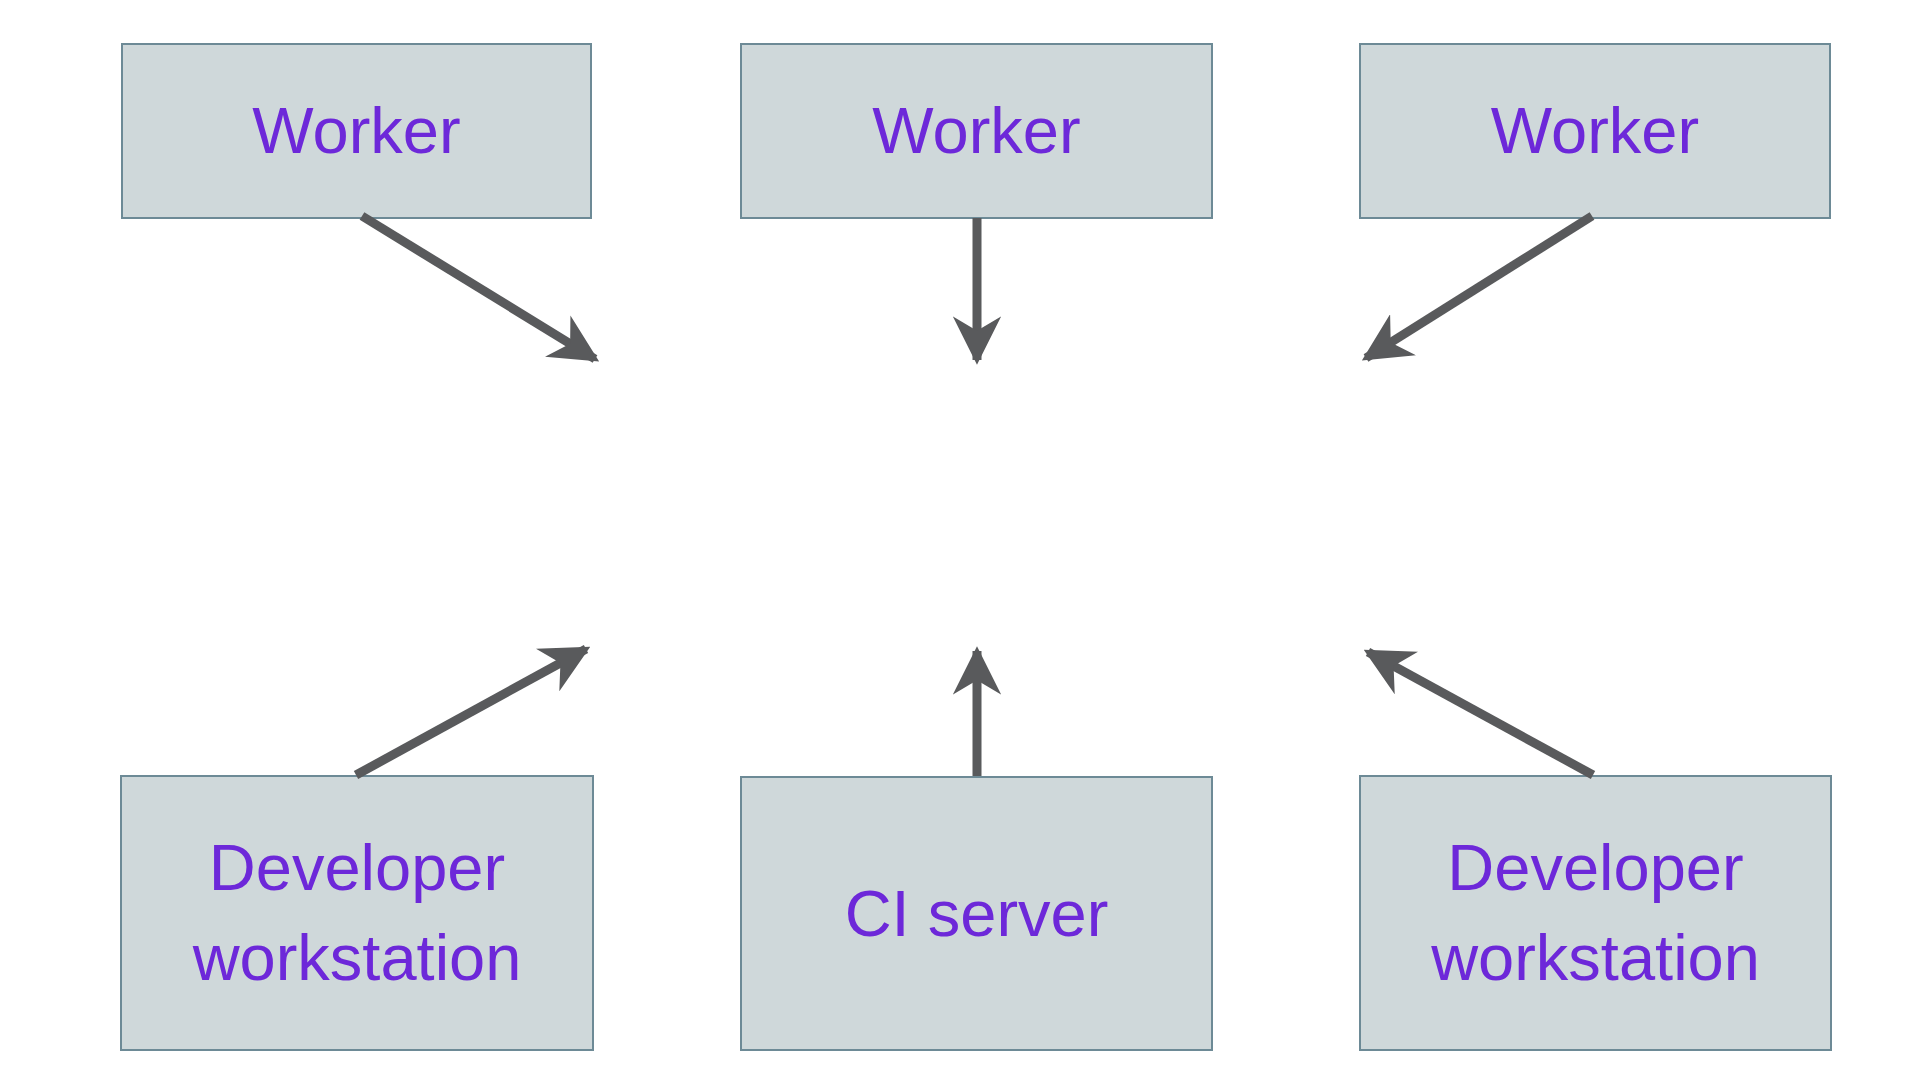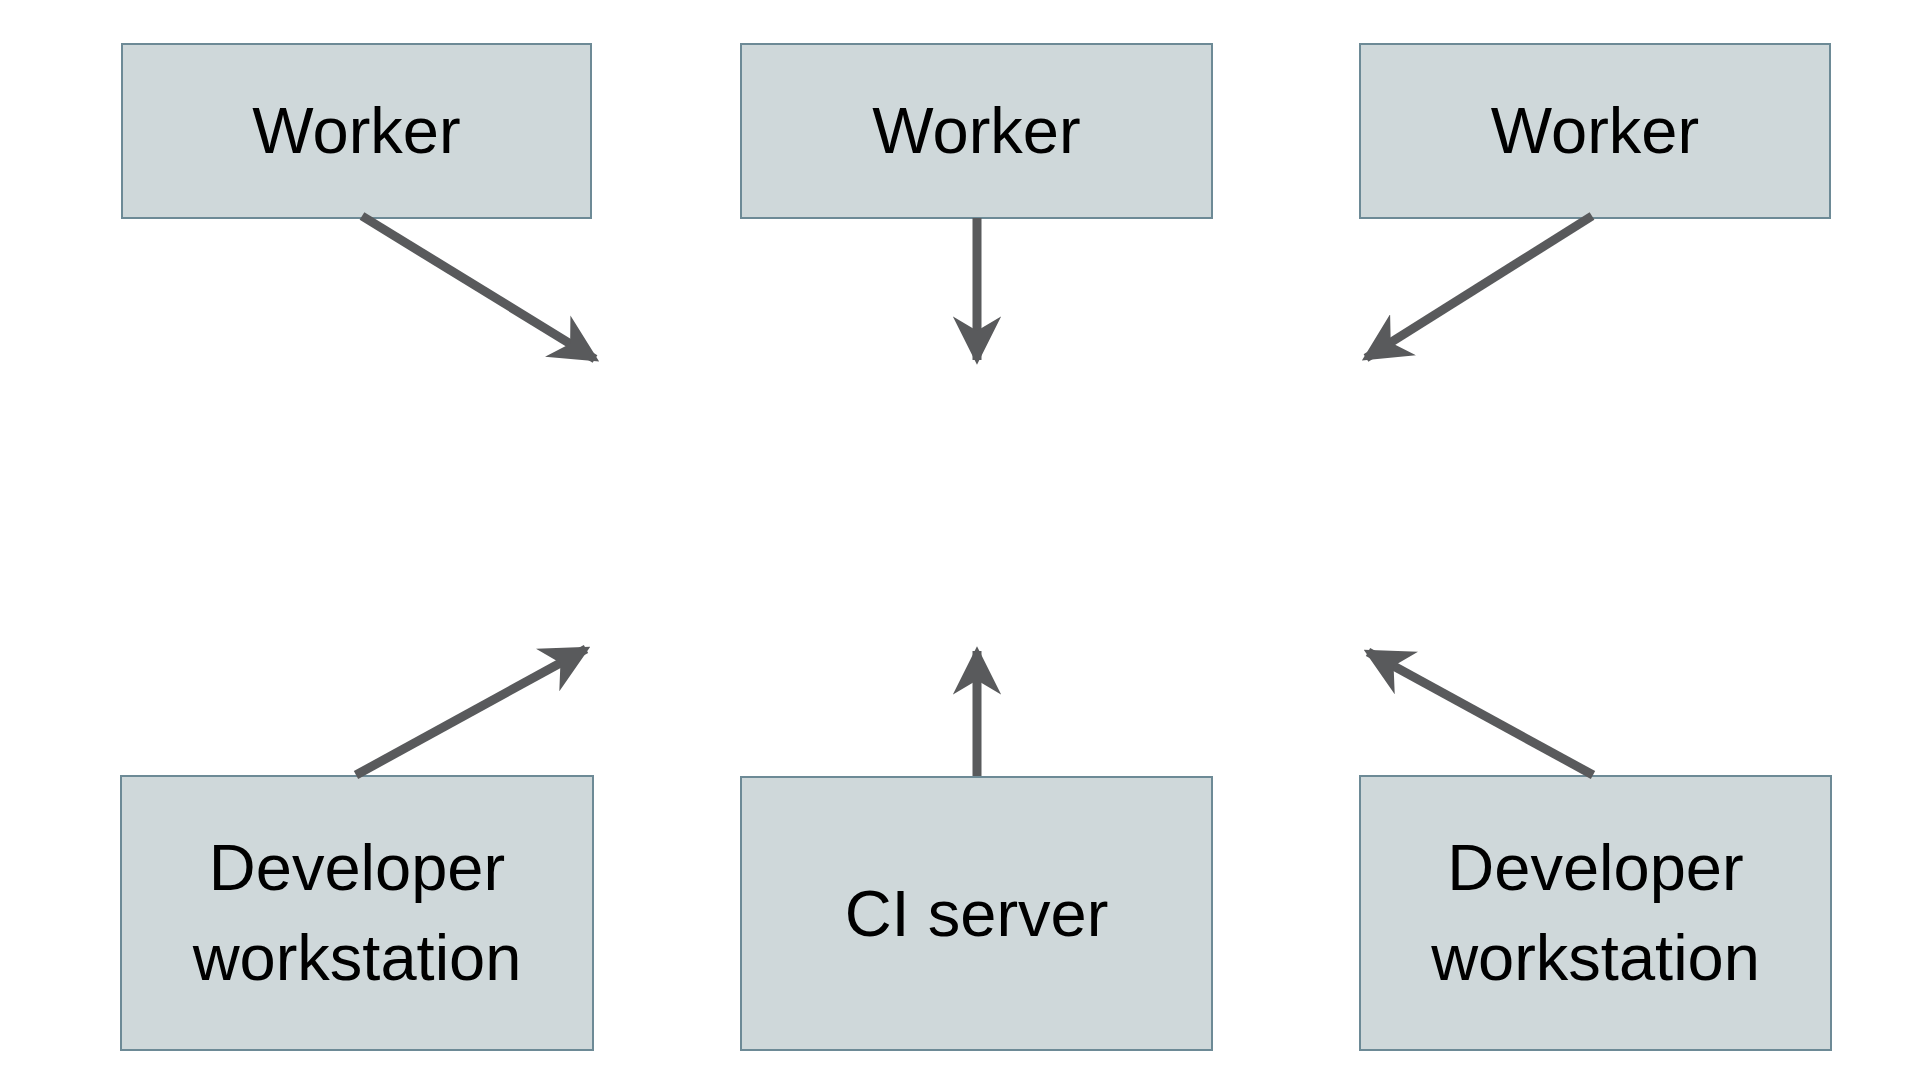--- a/index.html
+++ b/index.html
@@ -17,21 +17,21 @@
   }
   .node {
     position: absolute;
     box-sizing: border-box;
     background: #cfd8da;
     border: 2px solid #6d8a96;
     display: flex;
     align-items: center;
     justify-content: center;
     text-align: center;
-    color: #000000;
+    color: #6d28d9;
     font-size: 65px;
     line-height: 1.38;
     letter-spacing: 0px;
   }
   
   .n-worker1 { left: 121px; top: 43px;  width: 471px; height: 176px; }
   .n-worker2 { left: 740px; top: 43px;  width: 473px; height: 176px; }
   .n-worker3 { left: 1359px; top: 43px; width: 472px; height: 176px; }
   
   .n-build-master { left: 591px; top: 368px; width: 768px; height: 276px; }

